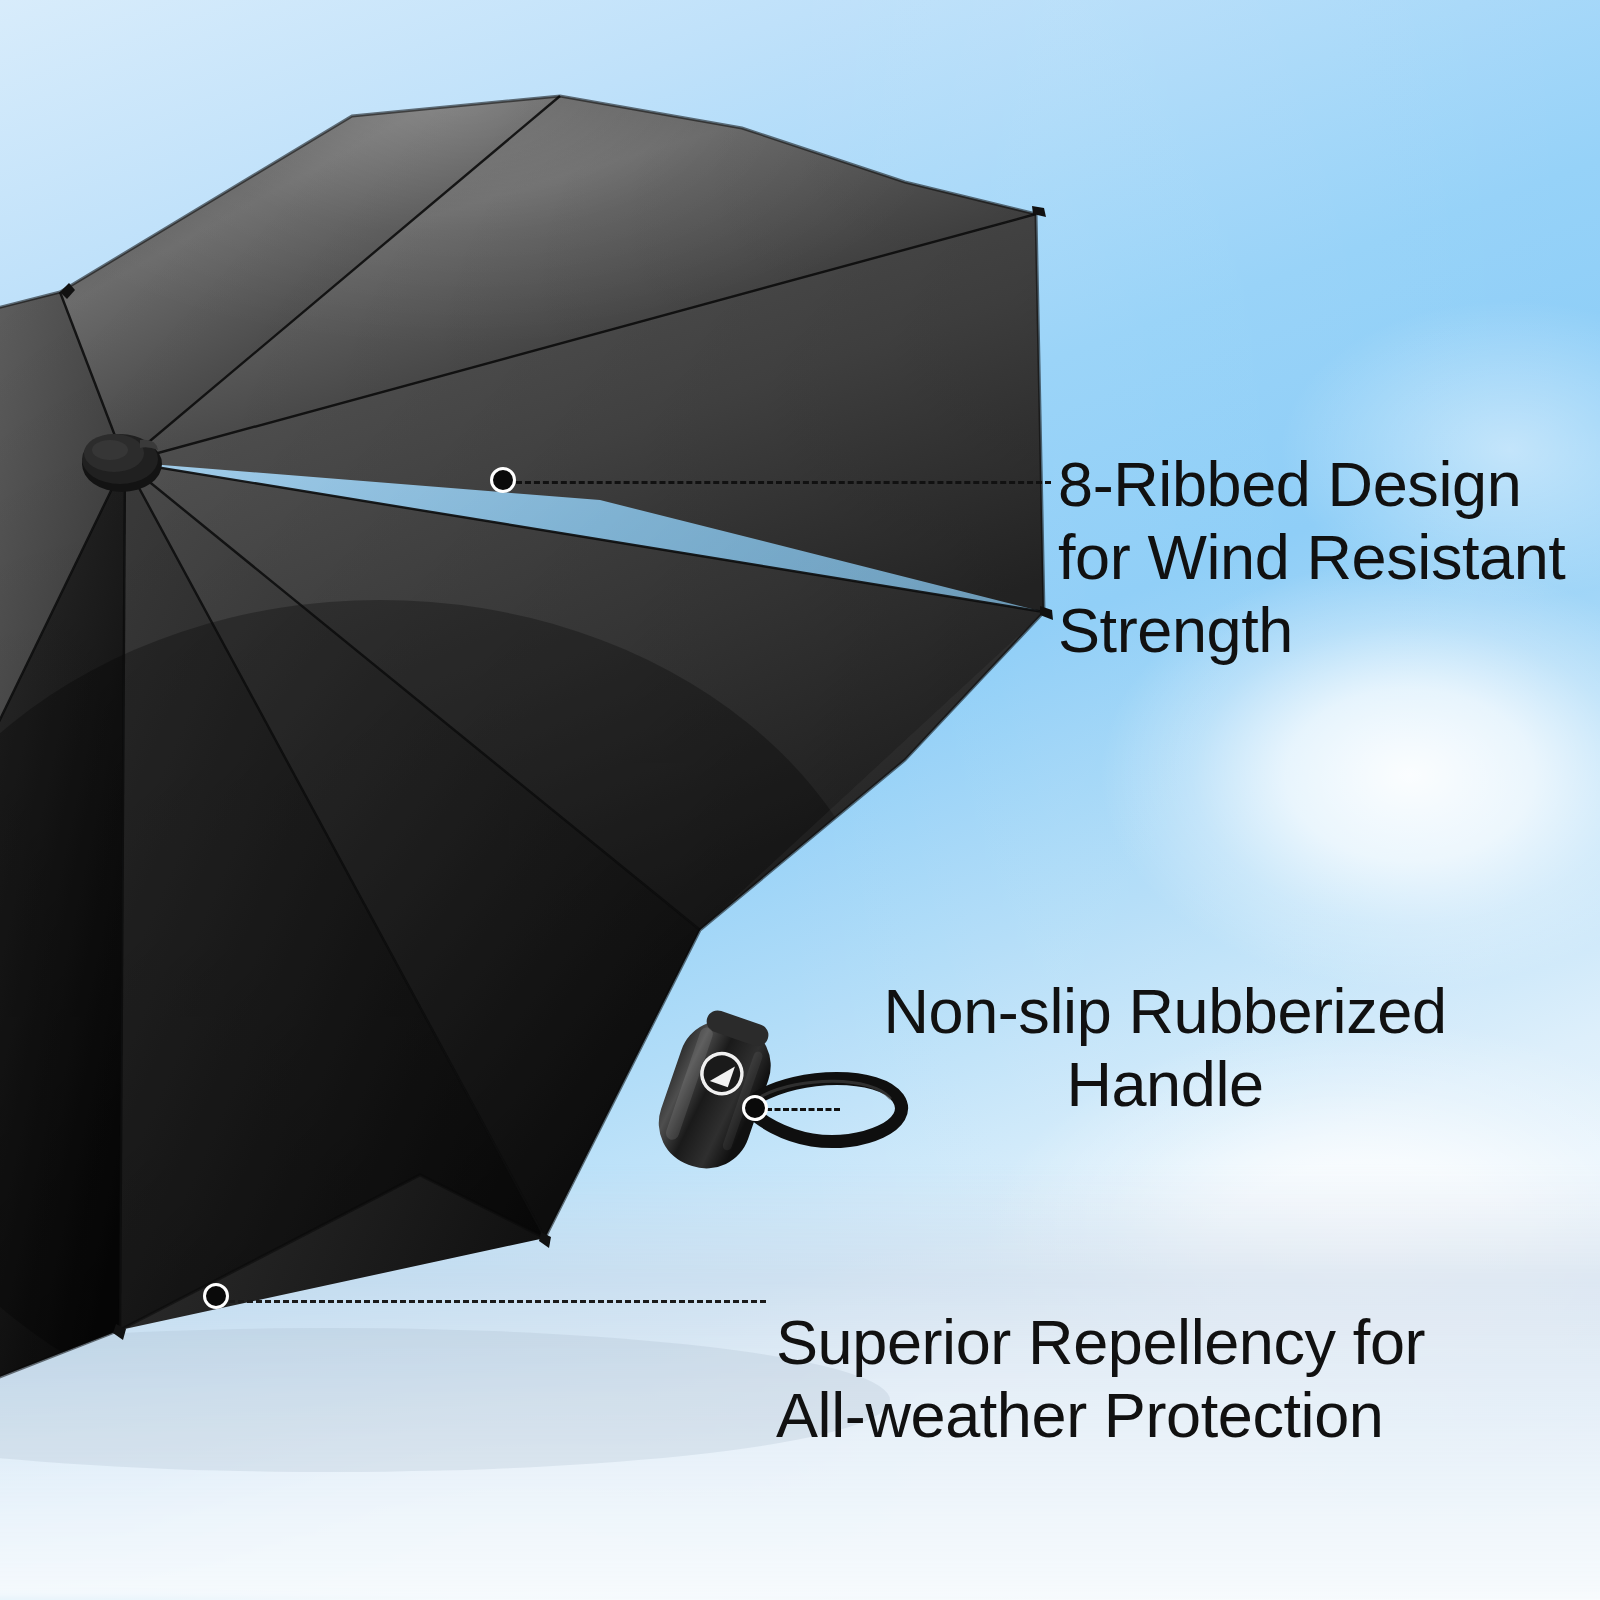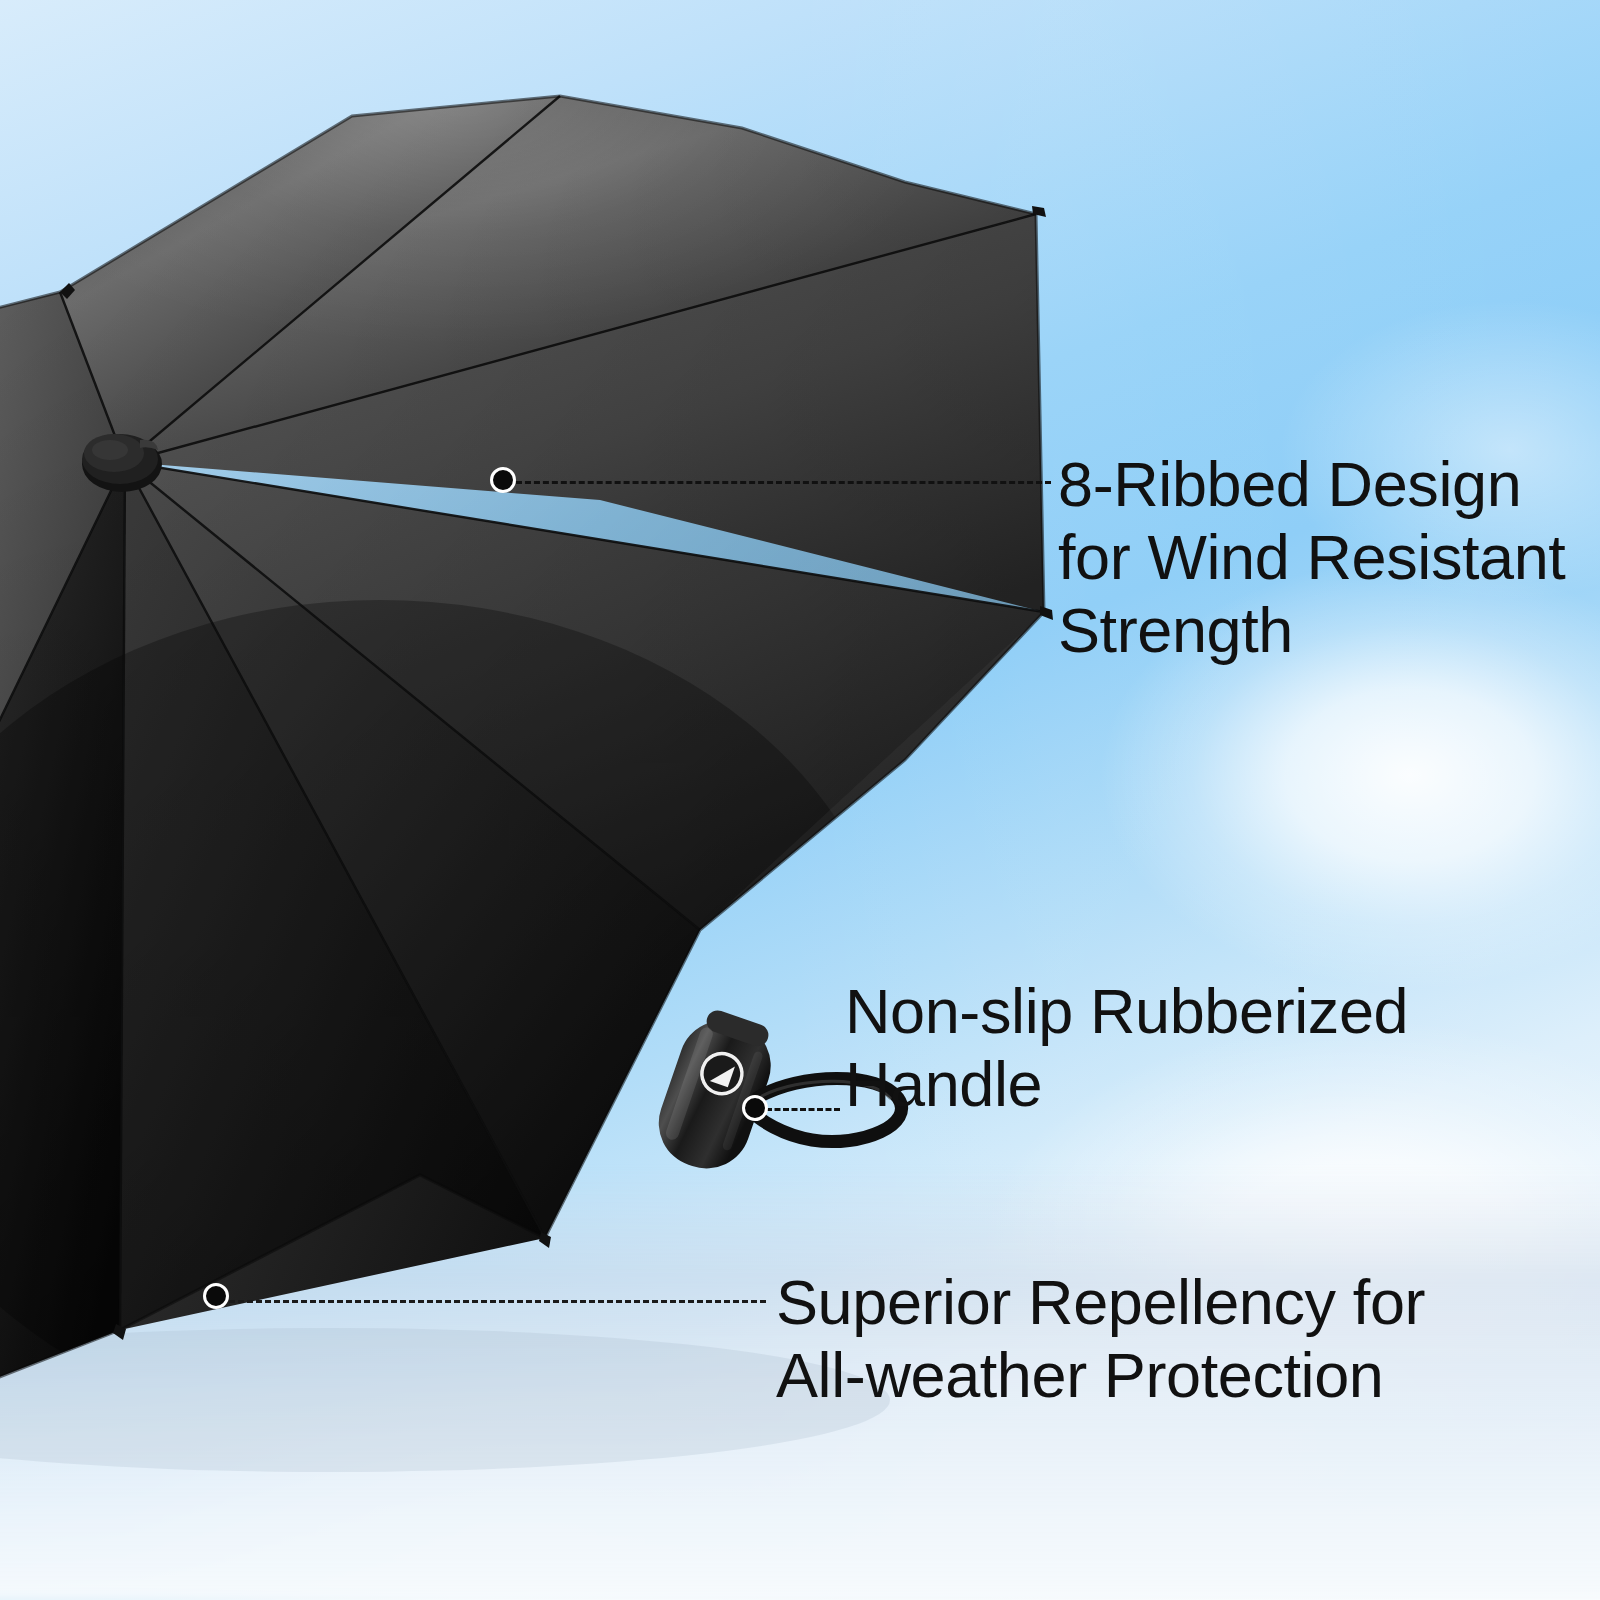--- a/index.html
+++ b/index.html
@@ -114,22 +114,22 @@
     color: #111111;
     font-family: "Liberation Sans", sans-serif;
     font-weight: 400;
     font-size: 63px;
     line-height: 1.16;
     letter-spacing: -0.4px;
     white-space: pre-line;
     z-index: 7;
   }
   .callout-1 { left: 1058px; top: 448px;  width: 540px; }
-  .callout-2 { left: 845px;  top: 975px;  width: 640px; }
-  .callout-3 { left: 776px;  top: 1266px; width: 680px; }
+  .callout-2 { left: 845px;  top: 975px;  width: 640px; text-align: center; }
+  .callout-3 { left: 776px;  top: 1306px; width: 680px; }
 </style>
 </head>
 <body>
 
 <div id="stage">
 
   <div class="sky-base"></div>
   <div class="sky-right-wash"></div>
   <div class="cloud cloud-b"></div>
   <div class="cloud cloud-a"></div>

